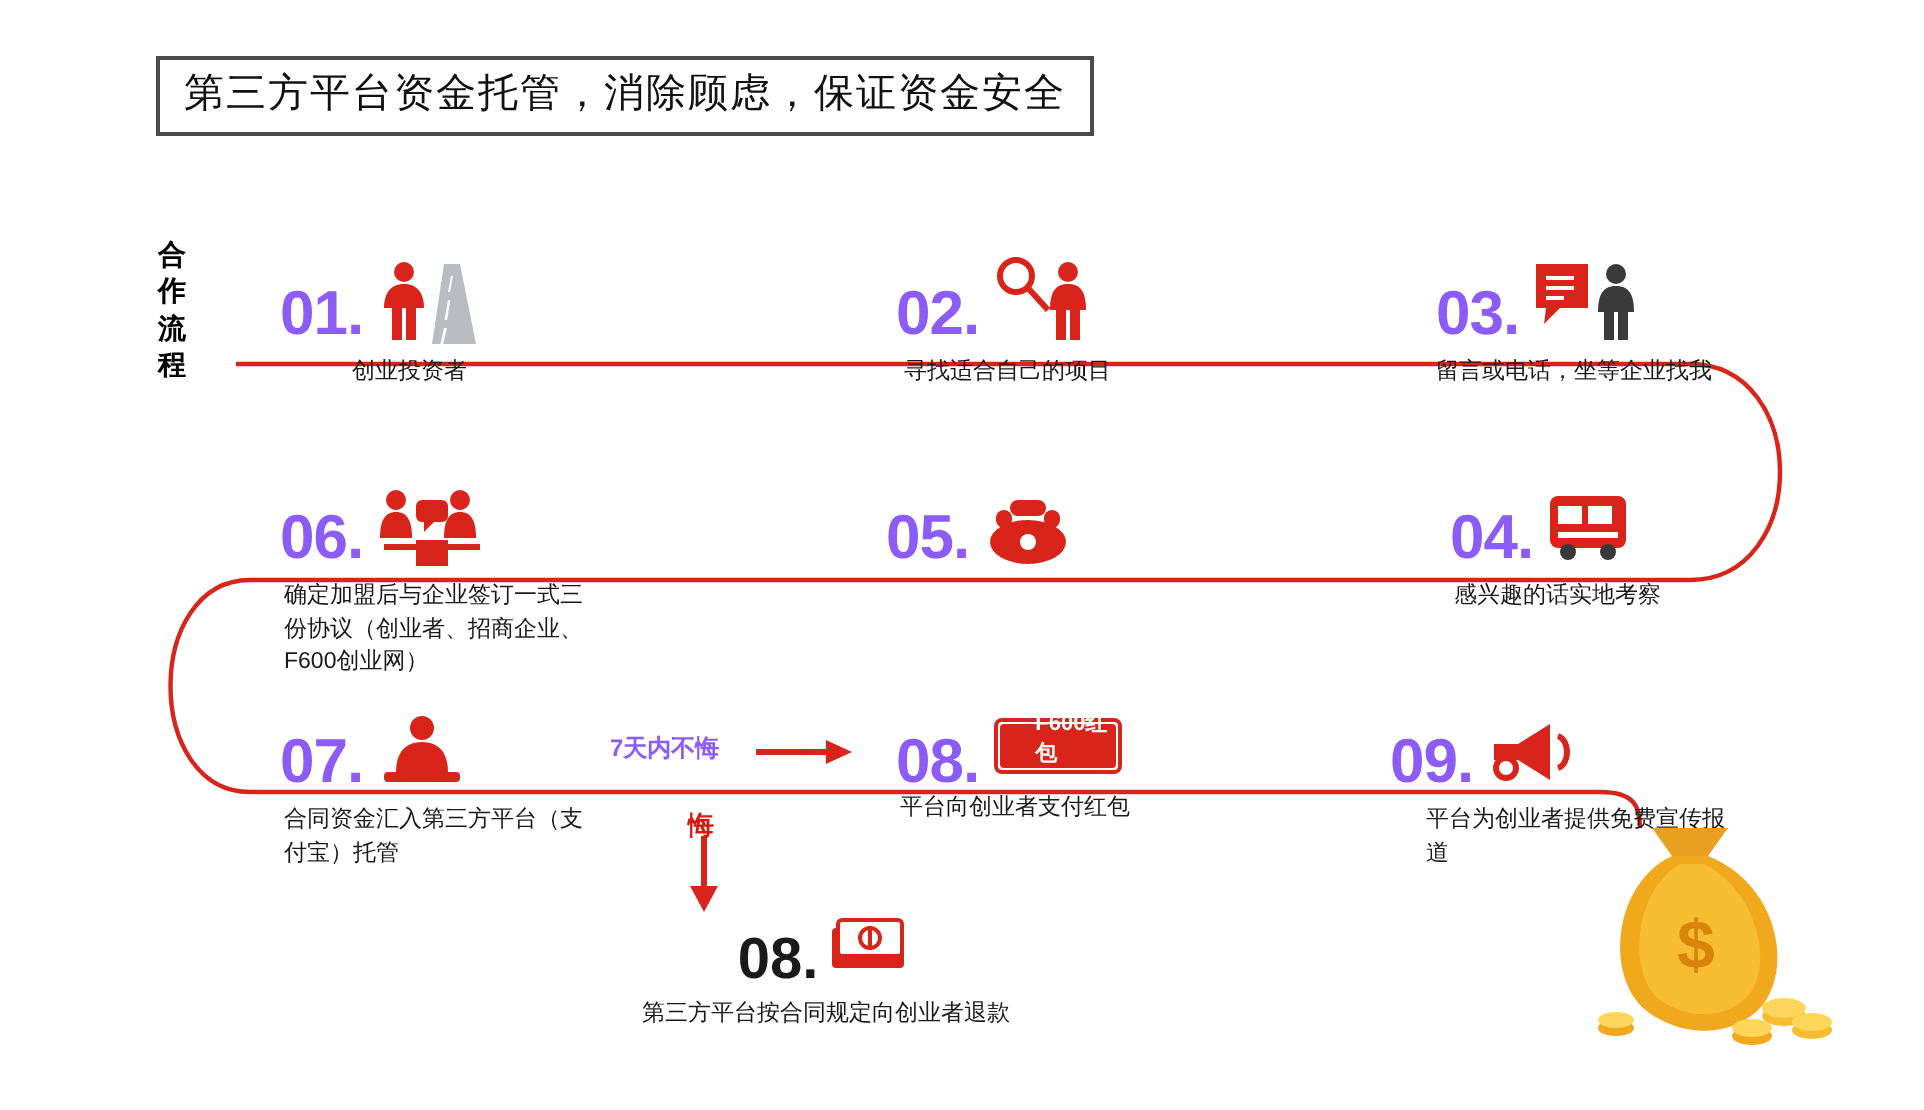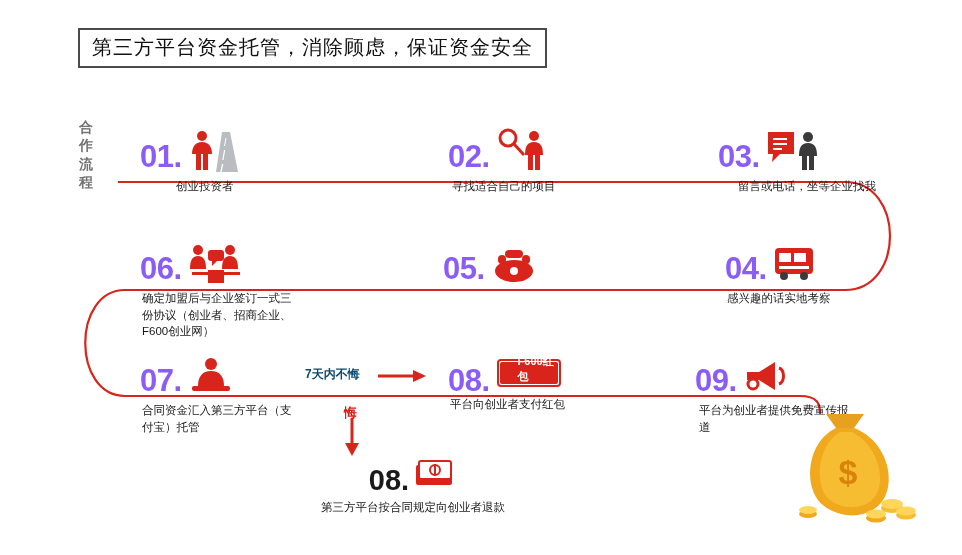--- a/index.html
+++ b/index.html
@@ -38,21 +38,21 @@
     top: 78px;
     font-size: 15px;
     color: #222;
   }
   
   .vlabel {
     position: absolute;
     left: 76px;
     top: 118px;
     width: 20px;
-    color: #737373;
+    color: #000000;
     font-size: 14px;
     font-weight: bold;
     line-height: 1.32;
     text-align: center;
   }
   
   #flow-svg {
     position: absolute;
     left: 0;
     top: 0;
@@ -89,21 +89,21 @@
     color: #1a1a1a;
     line-height: 1.45;
     max-width: 160px;
   }
   
   .note-7days {
     position: absolute;
     left: 305px;
     top: 366px;
     font-size: 12px;
-    color: #0c4a6e;
+    color: #8b5cf6;
     font-weight: bold;
   }
   .note-hui {
     position: absolute;
     left: 344px;
     top: 404px;
     font-size: 13px;
     color: #d41a0f;
     font-weight: bold;
   }
@@ -208,21 +208,21 @@
           <rect x="9" y="10" width="14" height="2" fill="#fff"></rect>
           <rect x="9" y="15" width="14" height="2" fill="#fff"></rect>
           <rect x="9" y="20" width="9" height="2" fill="#fff"></rect>
           <circle cx="44" cy="9" r="5" fill="#3a3a3a"></circle>
           <path d="M44 15 C37 15 35 20 35 28 L53 28 C53 20 51 15 44 15 Z" fill="#3a3a3a"></path>
           <rect x="38" y="28" width="5" height="14" fill="#3a3a3a"></rect>
           <rect x="45" y="28" width="5" height="14" fill="#3a3a3a"></rect>
         </svg>
       </span>
     </div>
-    <div class="caption" style="margin-left:20px;">留言或电话，坐等企业找我</div>
+    <div class="caption" style="margin-left:0;">留言或电话，坐等企业找我</div>
   </div>
 
   <div class="step" style="left:725px; top:240px;">
     <div class="head">
       <span class="num">04.</span>
       <span class="icon">
         <svg width="48" height="40" viewBox="0 0 48 40">
           <rect x="4" y="4" width="38" height="26" rx="4" fill="#d8241a"></rect>
           <rect x="8" y="9" width="12" height="9" fill="#fff"></rect>
           <rect x="23" y="9" width="12" height="9" fill="#fff"></rect>
@@ -301,21 +301,21 @@
     <div class="head">
       <span class="num">09.</span>
       <span class="icon">
         <svg width="50" height="40" viewBox="0 0 50 40">
           <path d="M6 16 L18 16 L34 6 L34 34 L18 24 L6 24 Z" fill="#d8241a"></path>
           <path d="M38 12 C44 14 44 26 38 28" fill="none" stroke="#d8241a" stroke-width="3"></path>
           <circle cx="12" cy="28" r="5" fill="none" stroke="#d8241a" stroke-width="3"></circle>
         </svg>
       </span>
     </div>
-    <div class="caption" style="margin-left:4px;">平台为创业者提供免费宣传报道</div>
+    <div class="caption" style="margin-left:18px;">平台为创业者提供免费宣传报道</div>
   </div>
 
   <div class="note-7days">7天内不悔</div>
   <div class="note-hui">悔</div>
 
   <div class="step-extra">
     <div class="head">
       <span class="num">08.</span>
       <span class="icon" style="margin-left:4px;">
         <svg width="44" height="36" viewBox="0 0 44 36">

